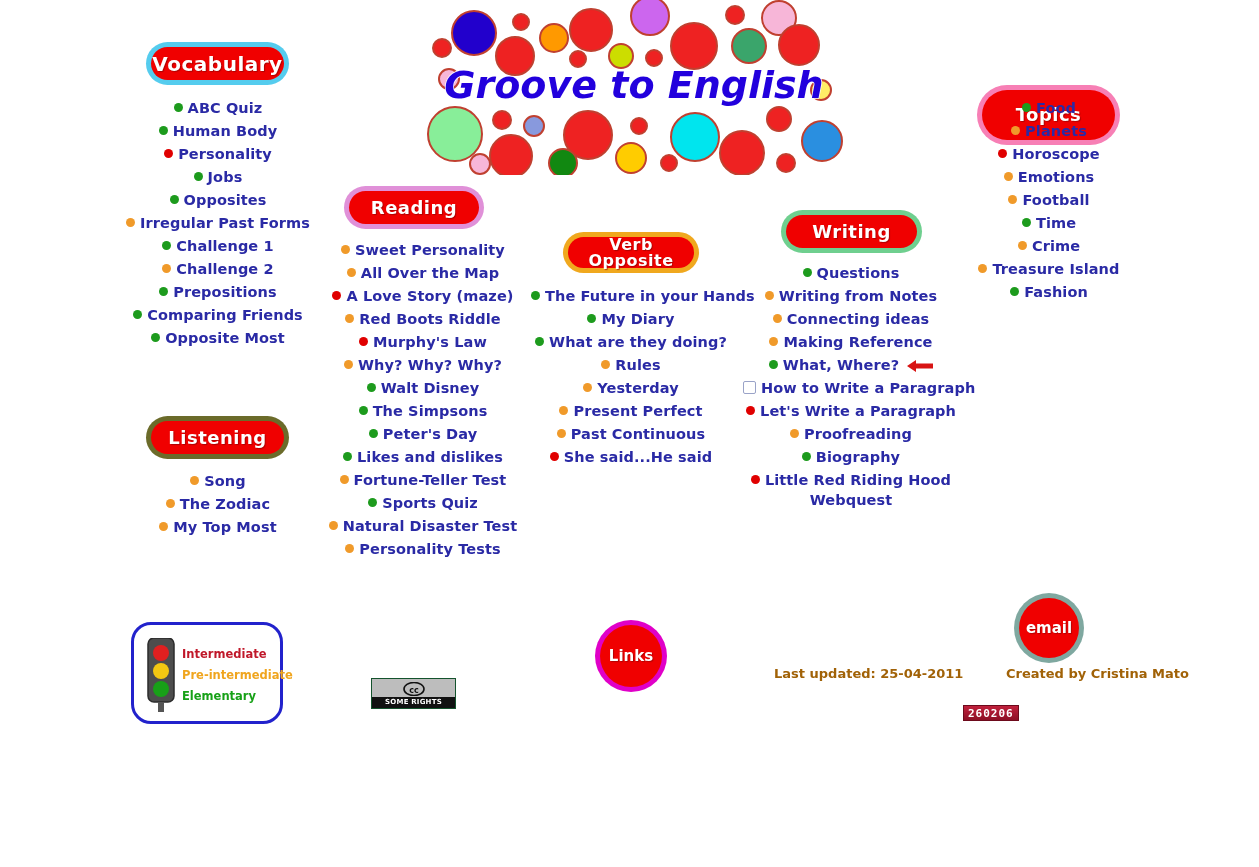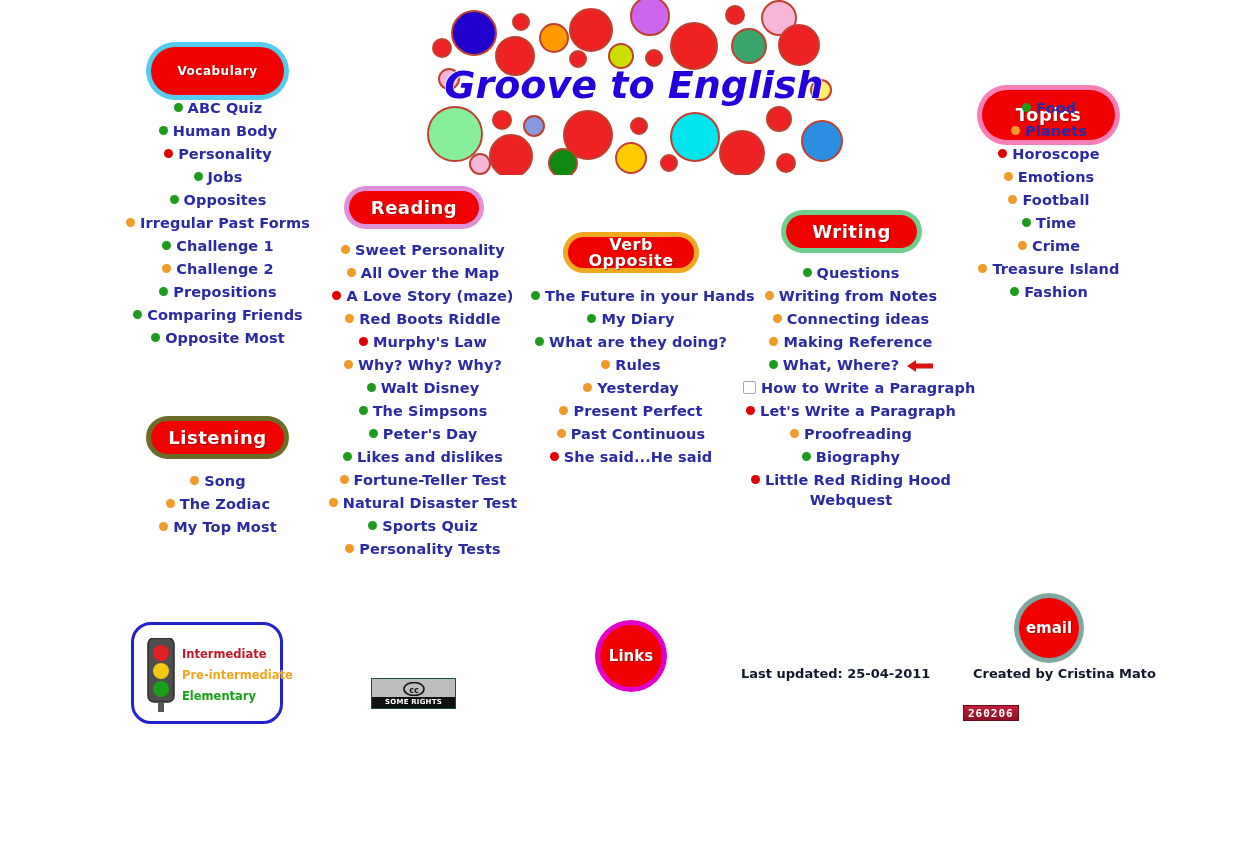--- a/index.html
+++ b/index.html
@@ -157,25 +157,26 @@
     justify-content: center;
     font-family: "DejaVu Sans", sans-serif;
     font-weight: bold;
     cursor: pointer;
     box-sizing: border-box;
   }
 
   
   .foot {
     position: absolute;
-    color: #0f172a;
+    color: #a16207;
     font-family: "DejaVu Sans", sans-serif;
     font-size: 13px;
     font-weight: bold;
     white-space: nowrap;
+    margin-left: 33px;
   }
 
   
   #counter {
     position: absolute;
     left: 963px;
     top: 705px;
     height: 16px;
     padding: 0 4px;
     background: linear-gradient(#c0203c, #8d0f25);
@@ -226,21 +227,21 @@
       <circle cx="271" cy="137" r="24" fill="#00e5ee"></circle>
       <circle cx="318" cy="153" r="22" fill="#ee2222"></circle>
       <circle cx="355" cy="119" r="12" fill="#ee2222"></circle>
       <circle cx="362" cy="163" r="9" fill="#ee2222"></circle>
       <circle cx="398" cy="141" r="20" fill="#2a8fe0"></circle>
     </g>
     <text id="banner-title" x="210" y="98" text-anchor="middle" font-family="DejaVu Sans, sans-serif" font-size="38" font-weight="bold" font-style="italic" fill="#2200dd" stroke="#ffffff" stroke-width="1.4" paint-order="stroke fill">Groove to English</text>
   </svg>
 </div>
 
-<div class="pill" id="pill-vocab" style="left:151px; top:47px; width:133px; height:48px; font-size:12px; box-shadow:0 0 0 5px #55ccee;">
+<div class="pill" id="pill-vocab" style="left:151px; top:47px; width:133px; height:33px; font-size:20px; box-shadow:0 0 0 5px #55ccee;">
   <span>Vocabulary</span>
 </div>
 <div class="col" id="col-vocab" style="left:108px; top:90px; width:220px;">
   <ul class="linklist">
       <li><span class="bul green"></span><a class="lnk" href="#">ABC Quiz</a></li>
       <li><span class="bul green"></span><a class="lnk" href="#">Human Body</a></li>
       <li><span class="bul red"></span><a class="lnk" href="#">Personality</a></li>
       <li><span class="bul green"></span><a class="lnk" href="#">Jobs</a></li>
       <li><span class="bul green"></span><a class="lnk" href="#">Opposites</a></li>
       <li><span class="bul orange"></span><a class="lnk" href="#">Irregular Past Forms</a></li>
@@ -272,22 +273,22 @@
       <li><span class="bul orange"></span><a class="lnk" href="#">All Over the Map</a></li>
       <li><span class="bul red"></span><a class="lnk" href="#">A Love Story (maze)</a></li>
       <li><span class="bul orange"></span><a class="lnk" href="#">Red Boots Riddle</a></li>
       <li><span class="bul red"></span><a class="lnk" href="#">Murphy's Law</a></li>
       <li><span class="bul orange"></span><a class="lnk" href="#">Why? Why? Why?</a></li>
       <li><span class="bul green"></span><a class="lnk" href="#">Walt Disney</a></li>
       <li><span class="bul green"></span><a class="lnk" href="#">The Simpsons</a></li>
       <li><span class="bul green"></span><a class="lnk" href="#">Peter's Day</a></li>
       <li><span class="bul green"></span><a class="lnk" href="#">Likes and dislikes</a></li>
       <li><span class="bul orange"></span><a class="lnk" href="#">Fortune-Teller Test</a></li>
+      <li><span class="bul green"></span><a class="lnk" href="#">Sports Quiz</a></li>
       <li><span class="bul orange"></span><a class="lnk" href="#">Natural Disaster Test</a></li>
-      <li><span class="bul green"></span><a class="lnk" href="#">Sports Quiz</a></li>
       <li><span class="bul orange"></span><a class="lnk" href="#">Personality Tests</a></li>
     </ul>
 </div>
 
 <div class="pill" id="pill-verbs" style="left:568px; top:237px; width:126px; height:31px; font-size:16px; box-shadow:0 0 0 5px #f0a81e;">
   <span>Verb Opposite</span>
 </div>
 <div class="col" id="col-verbs" style="left:523px; top:278px; width:216px;">
   <ul class="linklist">
       <li><span class="bul green"></span><a class="lnk" href="#">The Future in your Hands</a></li>

